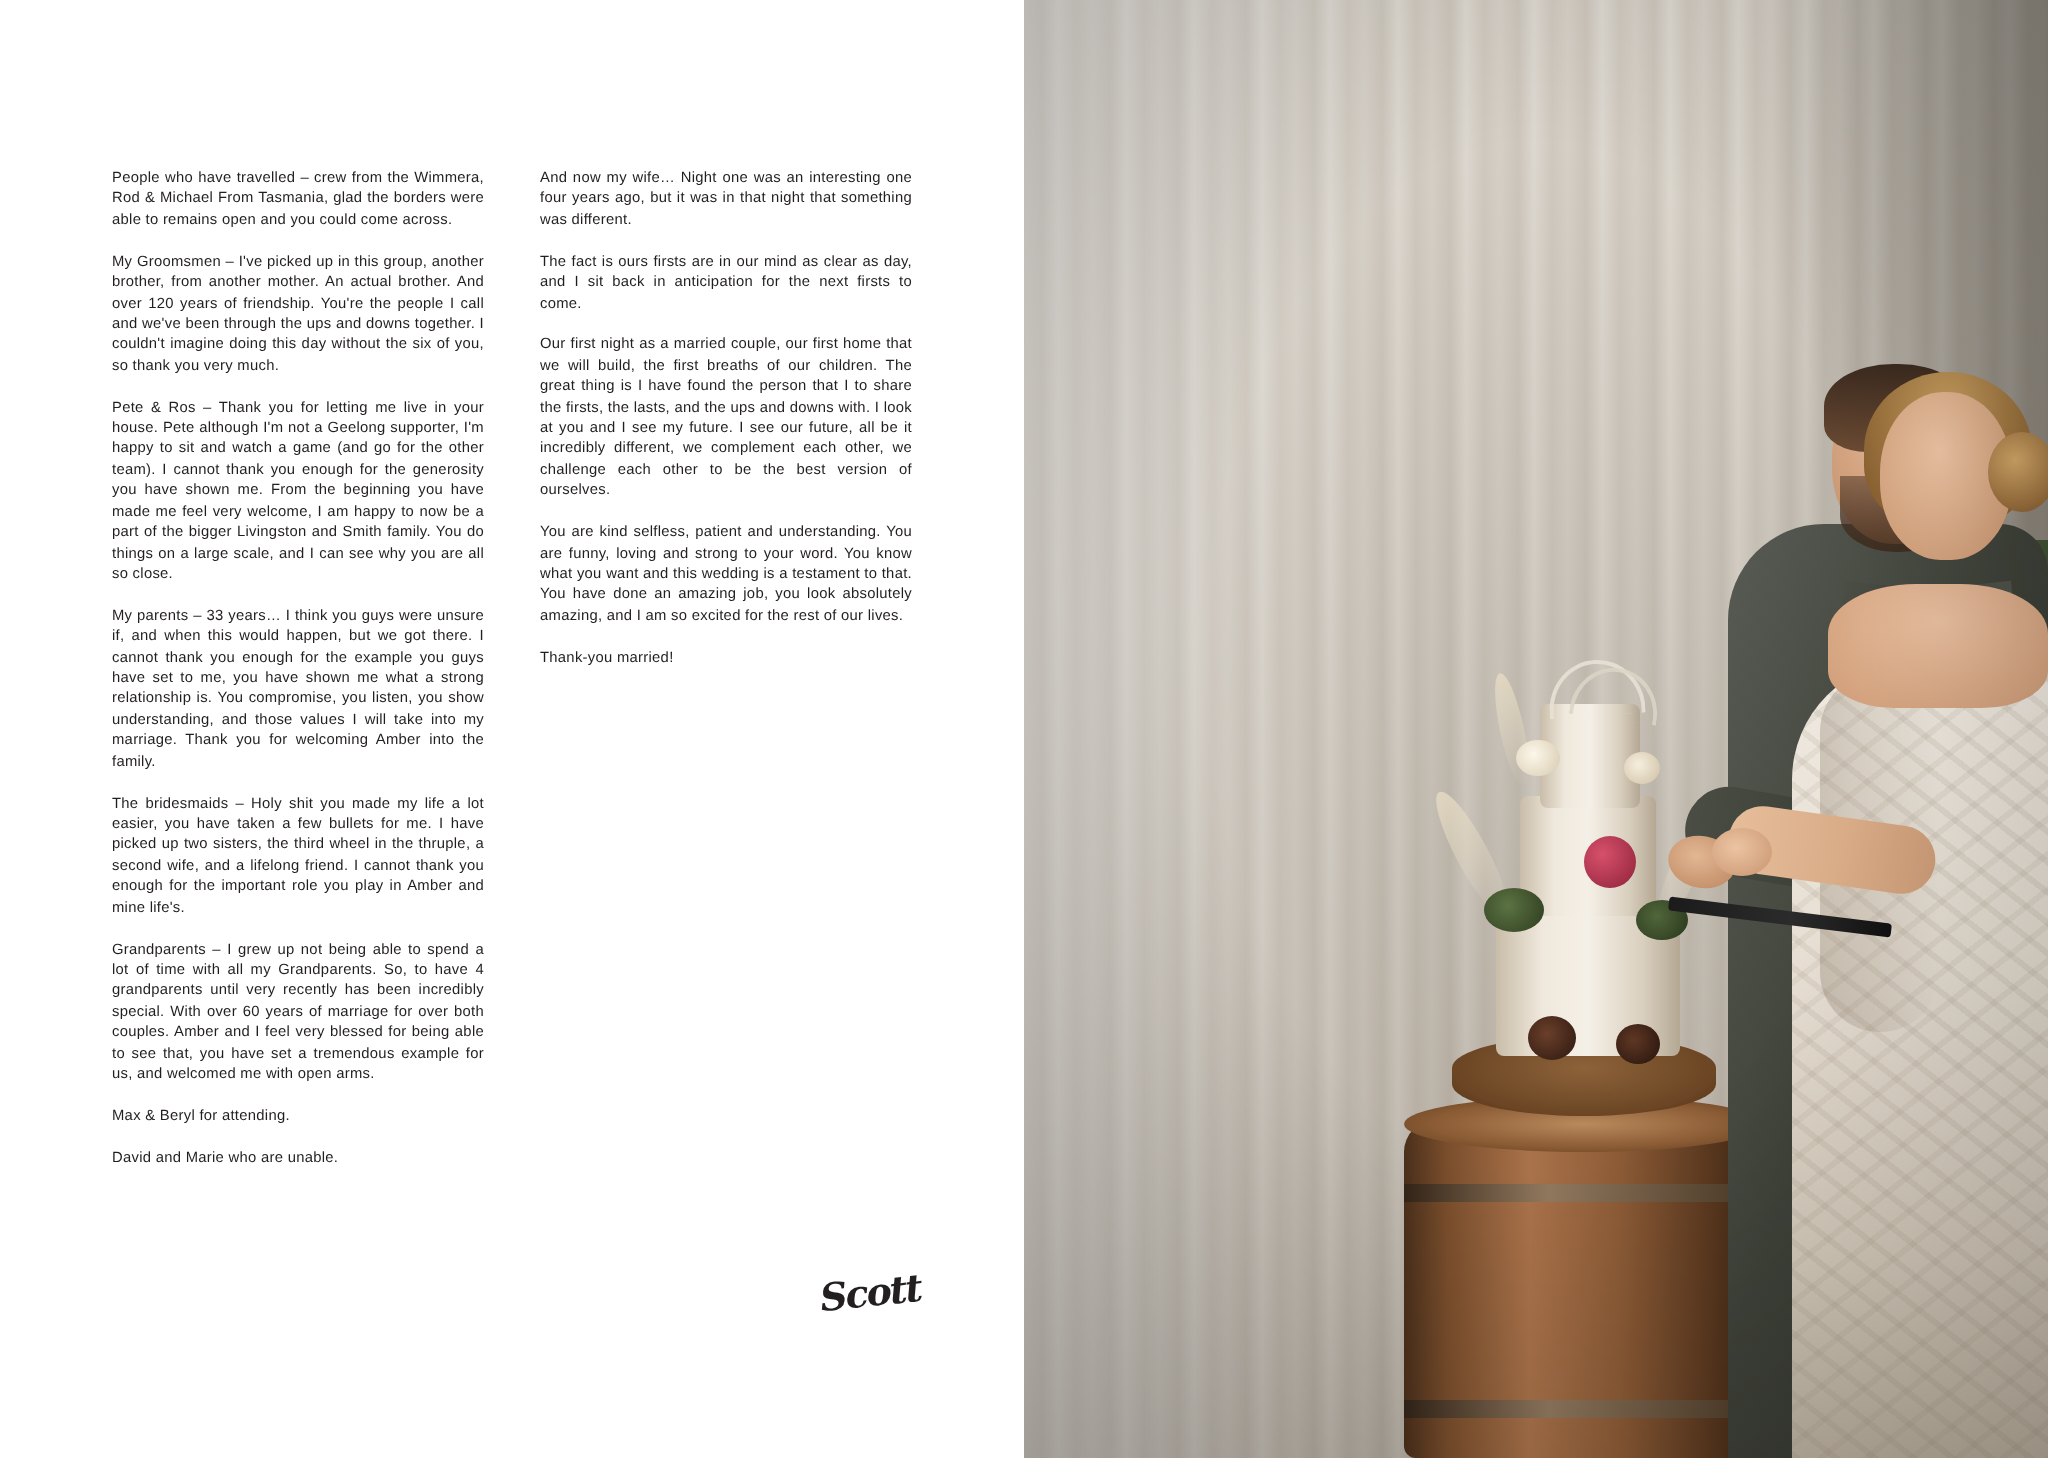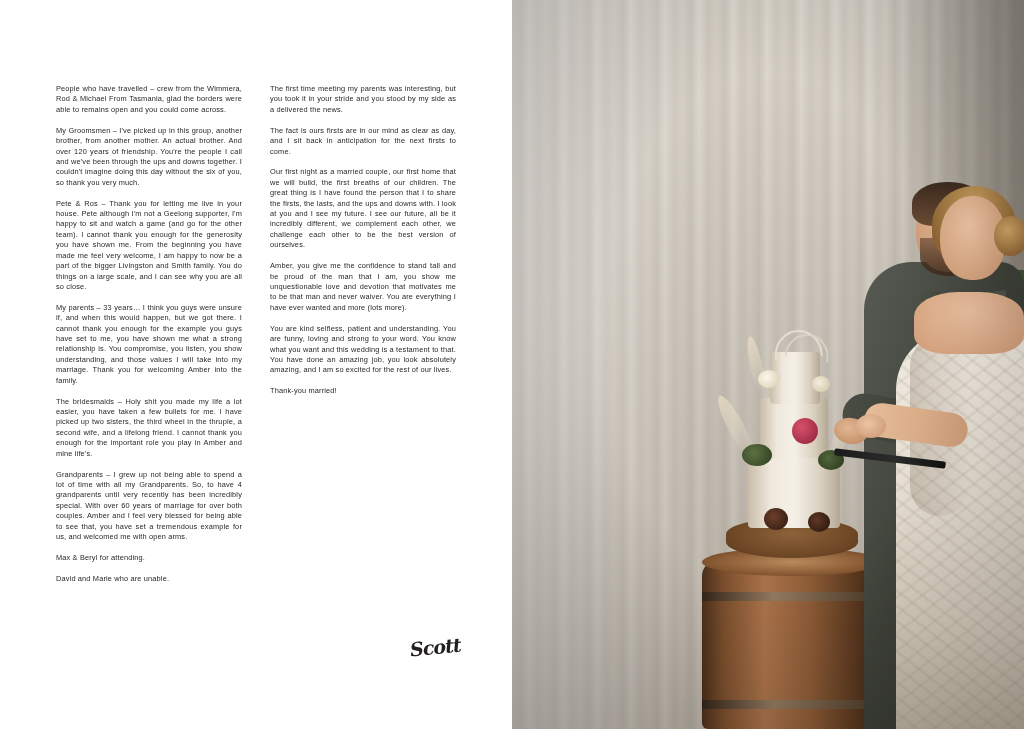--- a/index.html
+++ b/index.html
@@ -438,24 +438,23 @@
         <p class="para">My Groomsmen – I've picked up in this group, another brother, from another mother. An actual brother. And over 120 years of friendship. You're the people I call and we've been through the ups and downs together. I couldn't imagine doing this day without the six of you, so thank you very much.</p>
         <p class="para">Pete &amp; Ros – Thank you for letting me live in your house. Pete although I'm not a Geelong supporter, I'm happy to sit and watch a game (and go for the other team). I cannot thank you enough for the generosity you have shown me. From the beginning you have made me feel very welcome, I am happy to now be a part of the bigger Livingston and Smith family. You do things on a large scale, and I can see why you are all so close.</p>
         <p class="para">My parents – 33 years… I think you guys were unsure if, and when this would happen, but we got there. I cannot thank you enough for the example you guys have set to me, you have shown me what a strong relationship is. You compromise, you listen, you show understanding, and those values I will take into my marriage. Thank you for welcoming Amber into the family.</p>
         <p class="para">The bridesmaids – Holy shit you made my life a lot easier, you have taken a few bullets for me. I have picked up two sisters, the third wheel in the thruple, a second wife, and a lifelong friend. I cannot thank you enough for the important role you play in Amber and mine life's.</p>
         <p class="para">Grandparents – I grew up not being able to spend a lot of time with all my Grandparents. So, to have 4 grandparents until very recently has been incredibly special. With over 60 years of marriage for over both couples. Amber and I feel very blessed for being able to see that, you have set a tremendous example for us, and welcomed me with open arms.</p>
         <p class="para">Max &amp; Beryl for attending.</p>
         <p class="para">David and Marie who are unable.</p>
       </div>
 
       <div class="col">
-        <p class="para">The first time meeting my parents was interesting, but you took it in your stride and you stood by my side as a delivered the news.</p>
+        <p class="para">And now my wife… Night one was an interesting one four years ago, but it was in that night that something was different.</p>
         <p class="para">The fact is ours firsts are in our mind as clear as day, and I sit back in anticipation for the next firsts to come.</p>
         <p class="para">Our first night as a married couple, our first home that we will build, the first breaths of our children. The great thing is I have found the person that I to share the firsts, the lasts, and the ups and downs with. I look at you and I see my future. I see our future, all be it incredibly different, we complement each other, we challenge each other to be the best version of ourselves.</p>
-        <p class="para">Amber, you give me the confidence to stand tall and be proud of the man that I am, you show me unquestionable love and devotion that motivates me to be that man and never waiver. You are everything I have ever wanted and more (lots more).</p>
         <p class="para">You are kind selfless, patient and understanding. You are funny, loving and strong to your word. You know what you want and this wedding is a testament to that. You have done an amazing job, you look absolutely amazing, and I am so excited for the rest of our lives.</p>
         <p class="para">Thank-you married!</p>
       </div>
 
     </div>
 
     <div class="signature">Scott</div>
   </div>
 
   <div class="photo-page">

